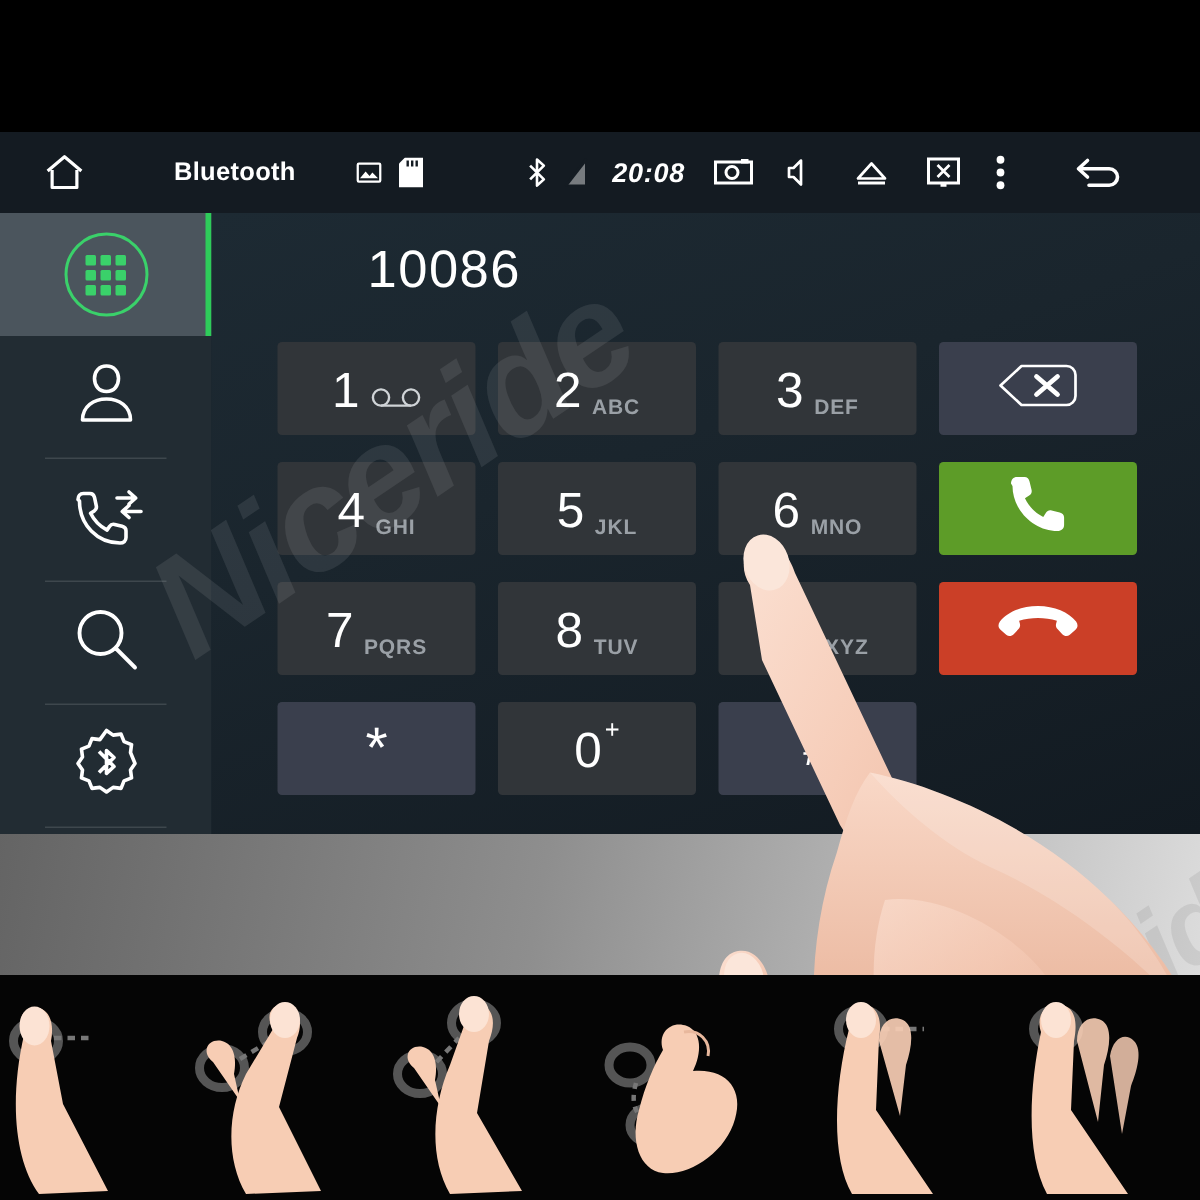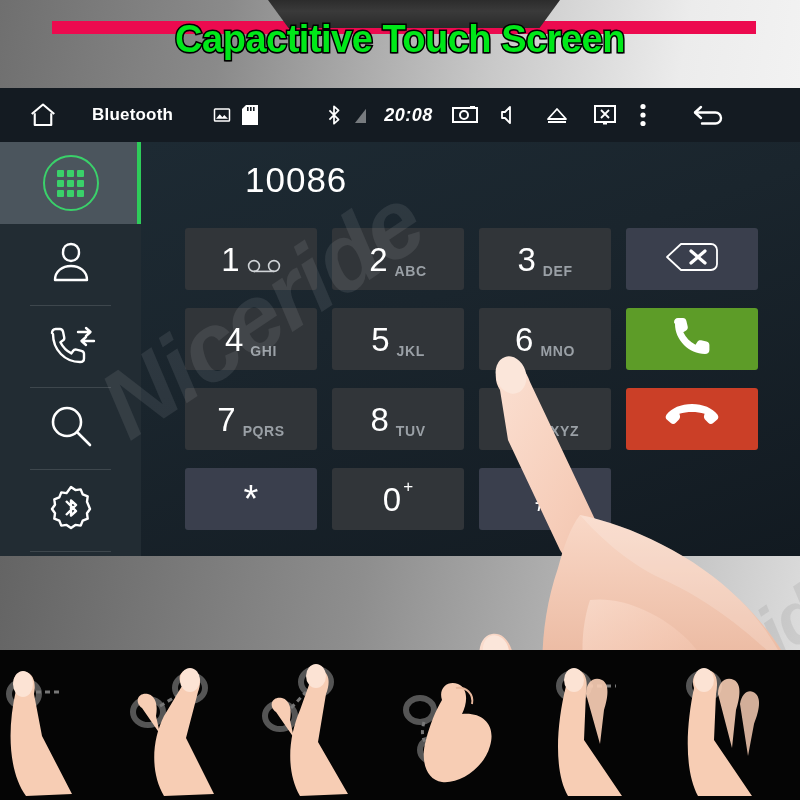--- a/index.html
+++ b/index.html
@@ -151,42 +151,37 @@
   }
   .gesture{
     position:absolute;top:14px;width:128px;height:136px;
   }
 </style>
 </head>
 <body>
 
 <div id="root">
 
-  <div class="promo">
-    <div class="promo-bar"></div>
-    <div class="promo-trapezoid"></div>
-    <div class="promo-text">Capactitive Touch Screen</div>
-  </div>
 
   <div class="device">
 
     <div class="wm wm-bezel">Niceride</div>
 
     <div class="screen">
 
       <div class="statusbar">
 
         <div class="sb-icon" style="margin-left:26px;width:34px;height:34px;">
           <svg width="30" height="30" viewBox="0 0 24 24" fill="none" stroke="#fff" stroke-width="1.7" stroke-linejoin="round">
             <path d="M3 11.2 12 3.6l9 7.6"></path>
               <path d="M5.4 10.6V20h13.2v-9.4"></path>
           </svg>
         </div>
 
-        <div class="sb-label" style="margin-left:32px;">Bluetooth</div>
+        <div class="sb-label" style="margin-left:56px;">Bluetooth</div>
 
         <div class="sb-icon" style="margin-left:40px;">
           <svg width="18" height="18" viewBox="0 0 24 24">
             <rect x="2" y="4" width="20" height="16" rx="1" fill="none" stroke="#fff" stroke-width="2"></rect>
             <path d="M4 17l5-6 3.5 4L15 12l5 5z" fill="#fff"></path>
           </svg>
         </div>
 
         <div class="sb-icon" style="margin-left:11px;">
           <svg width="16" height="20" viewBox="0 0 16 20">

